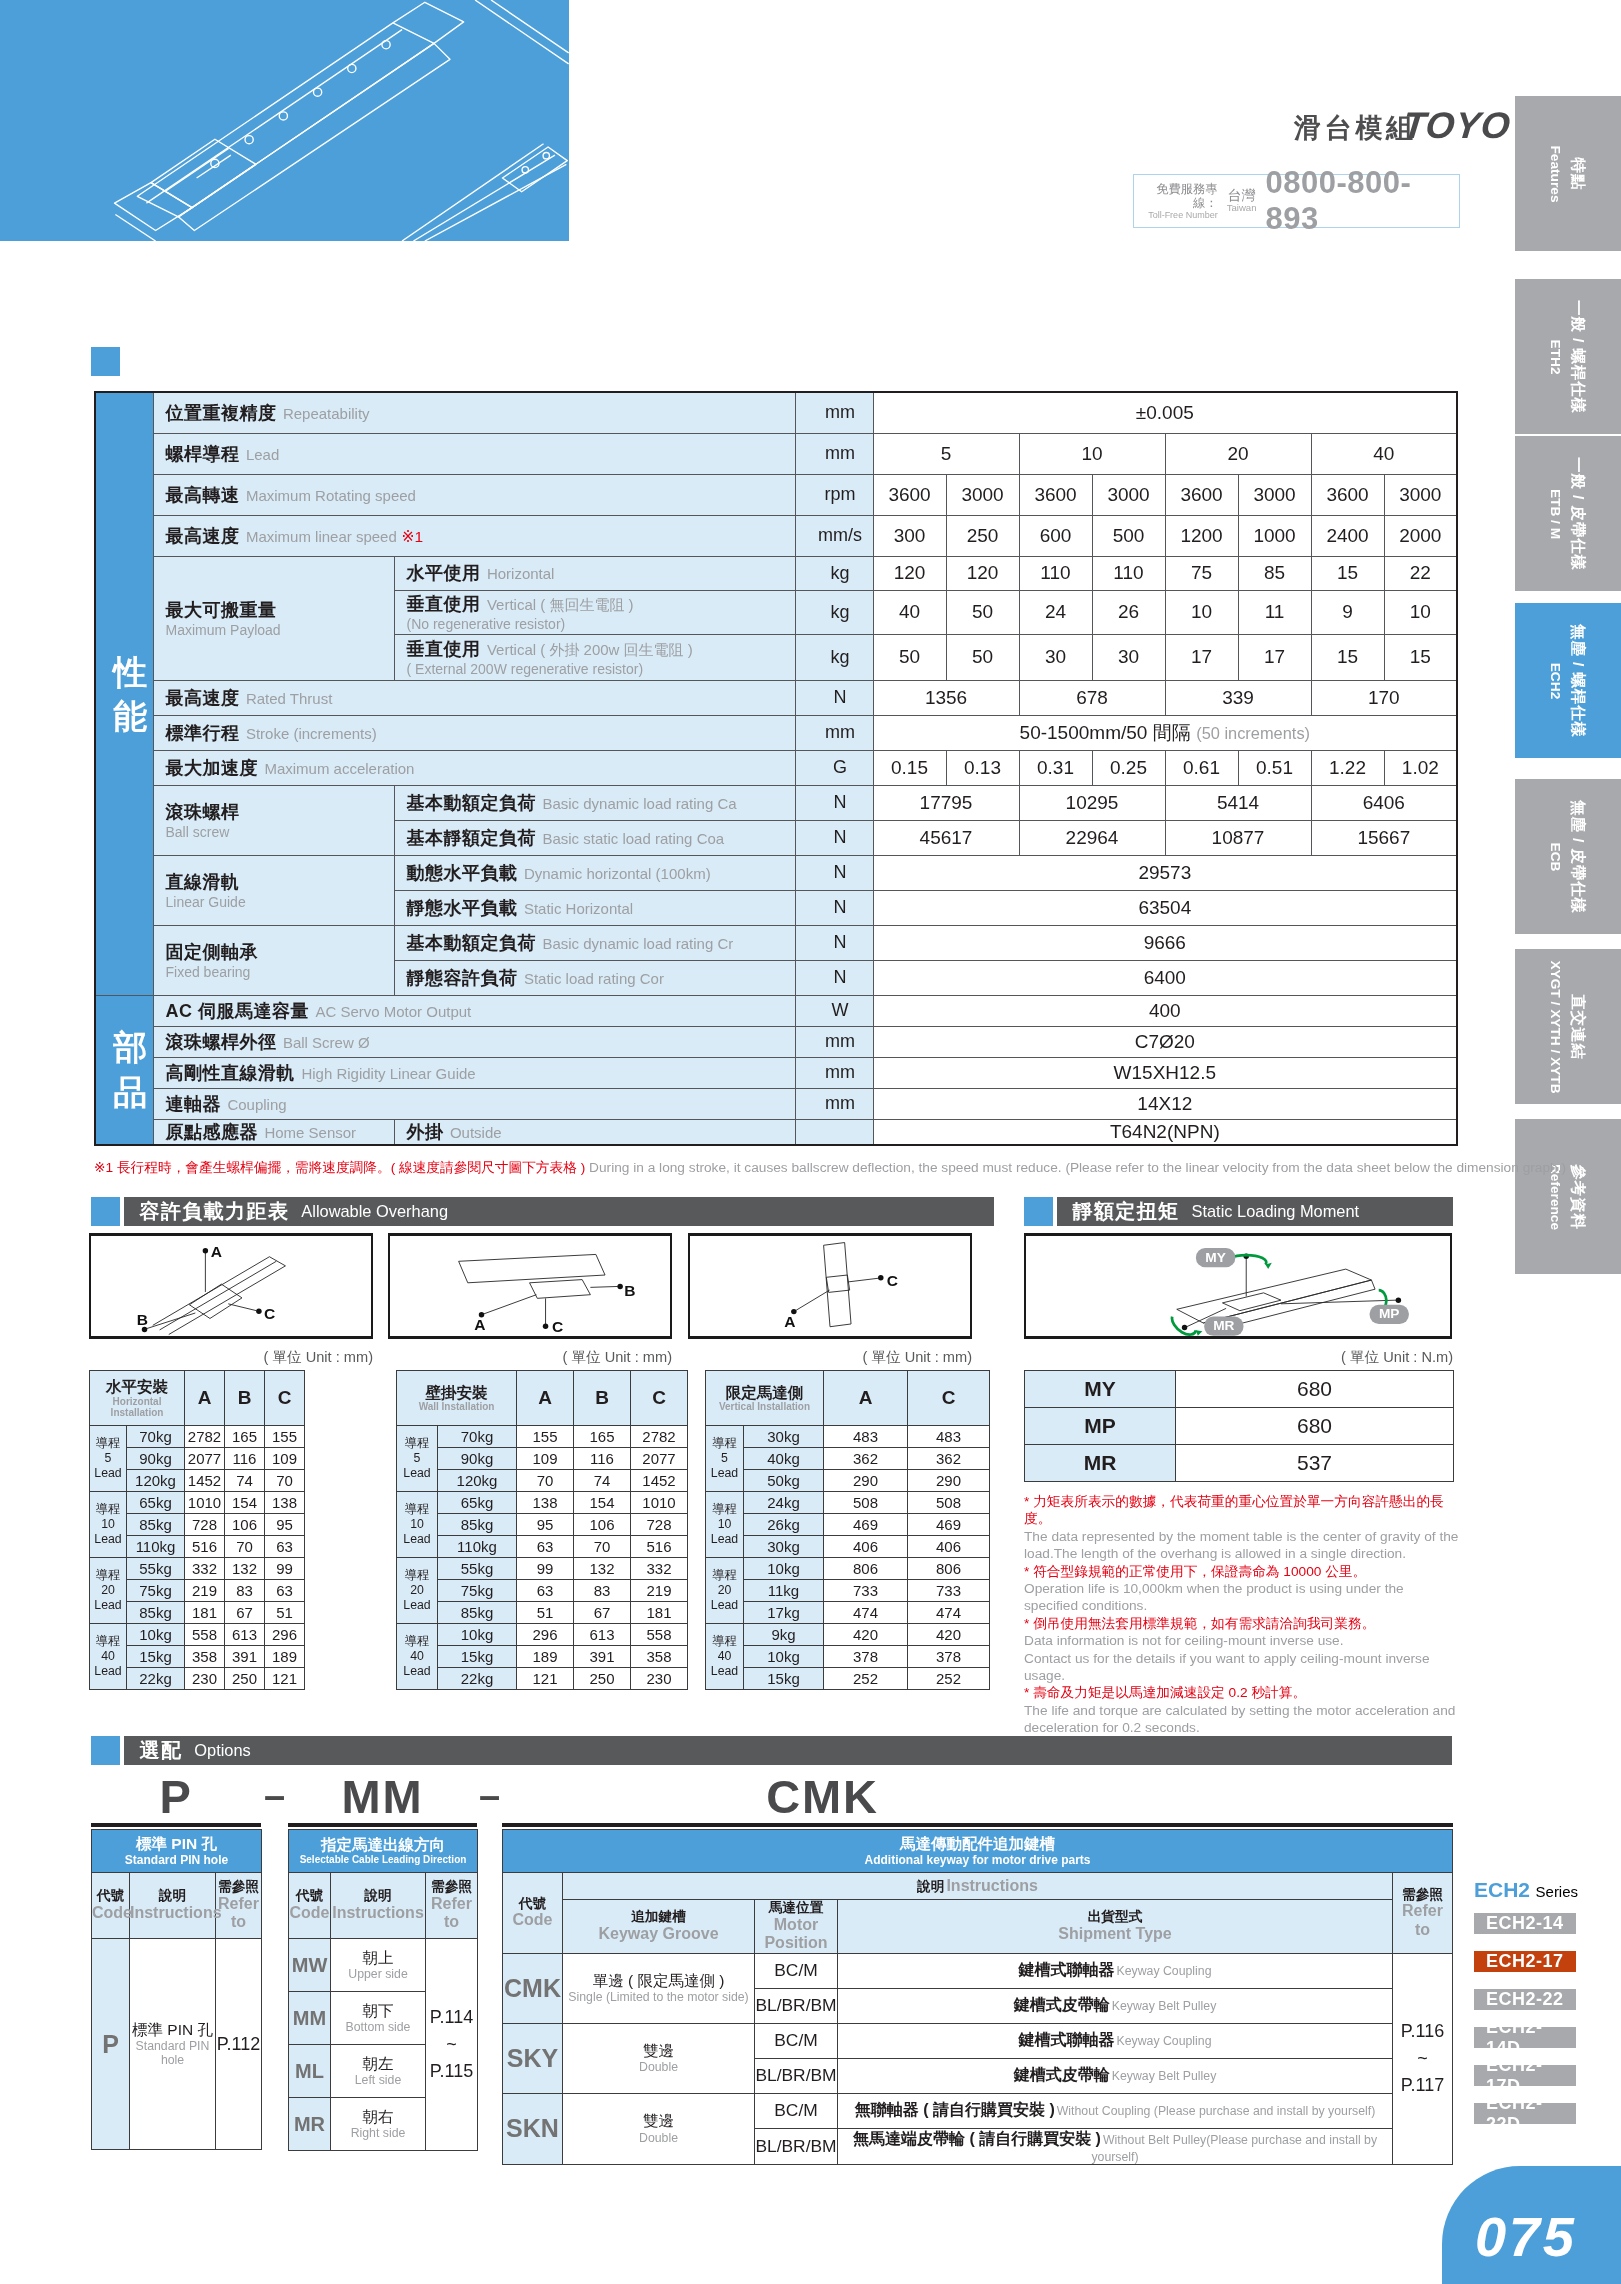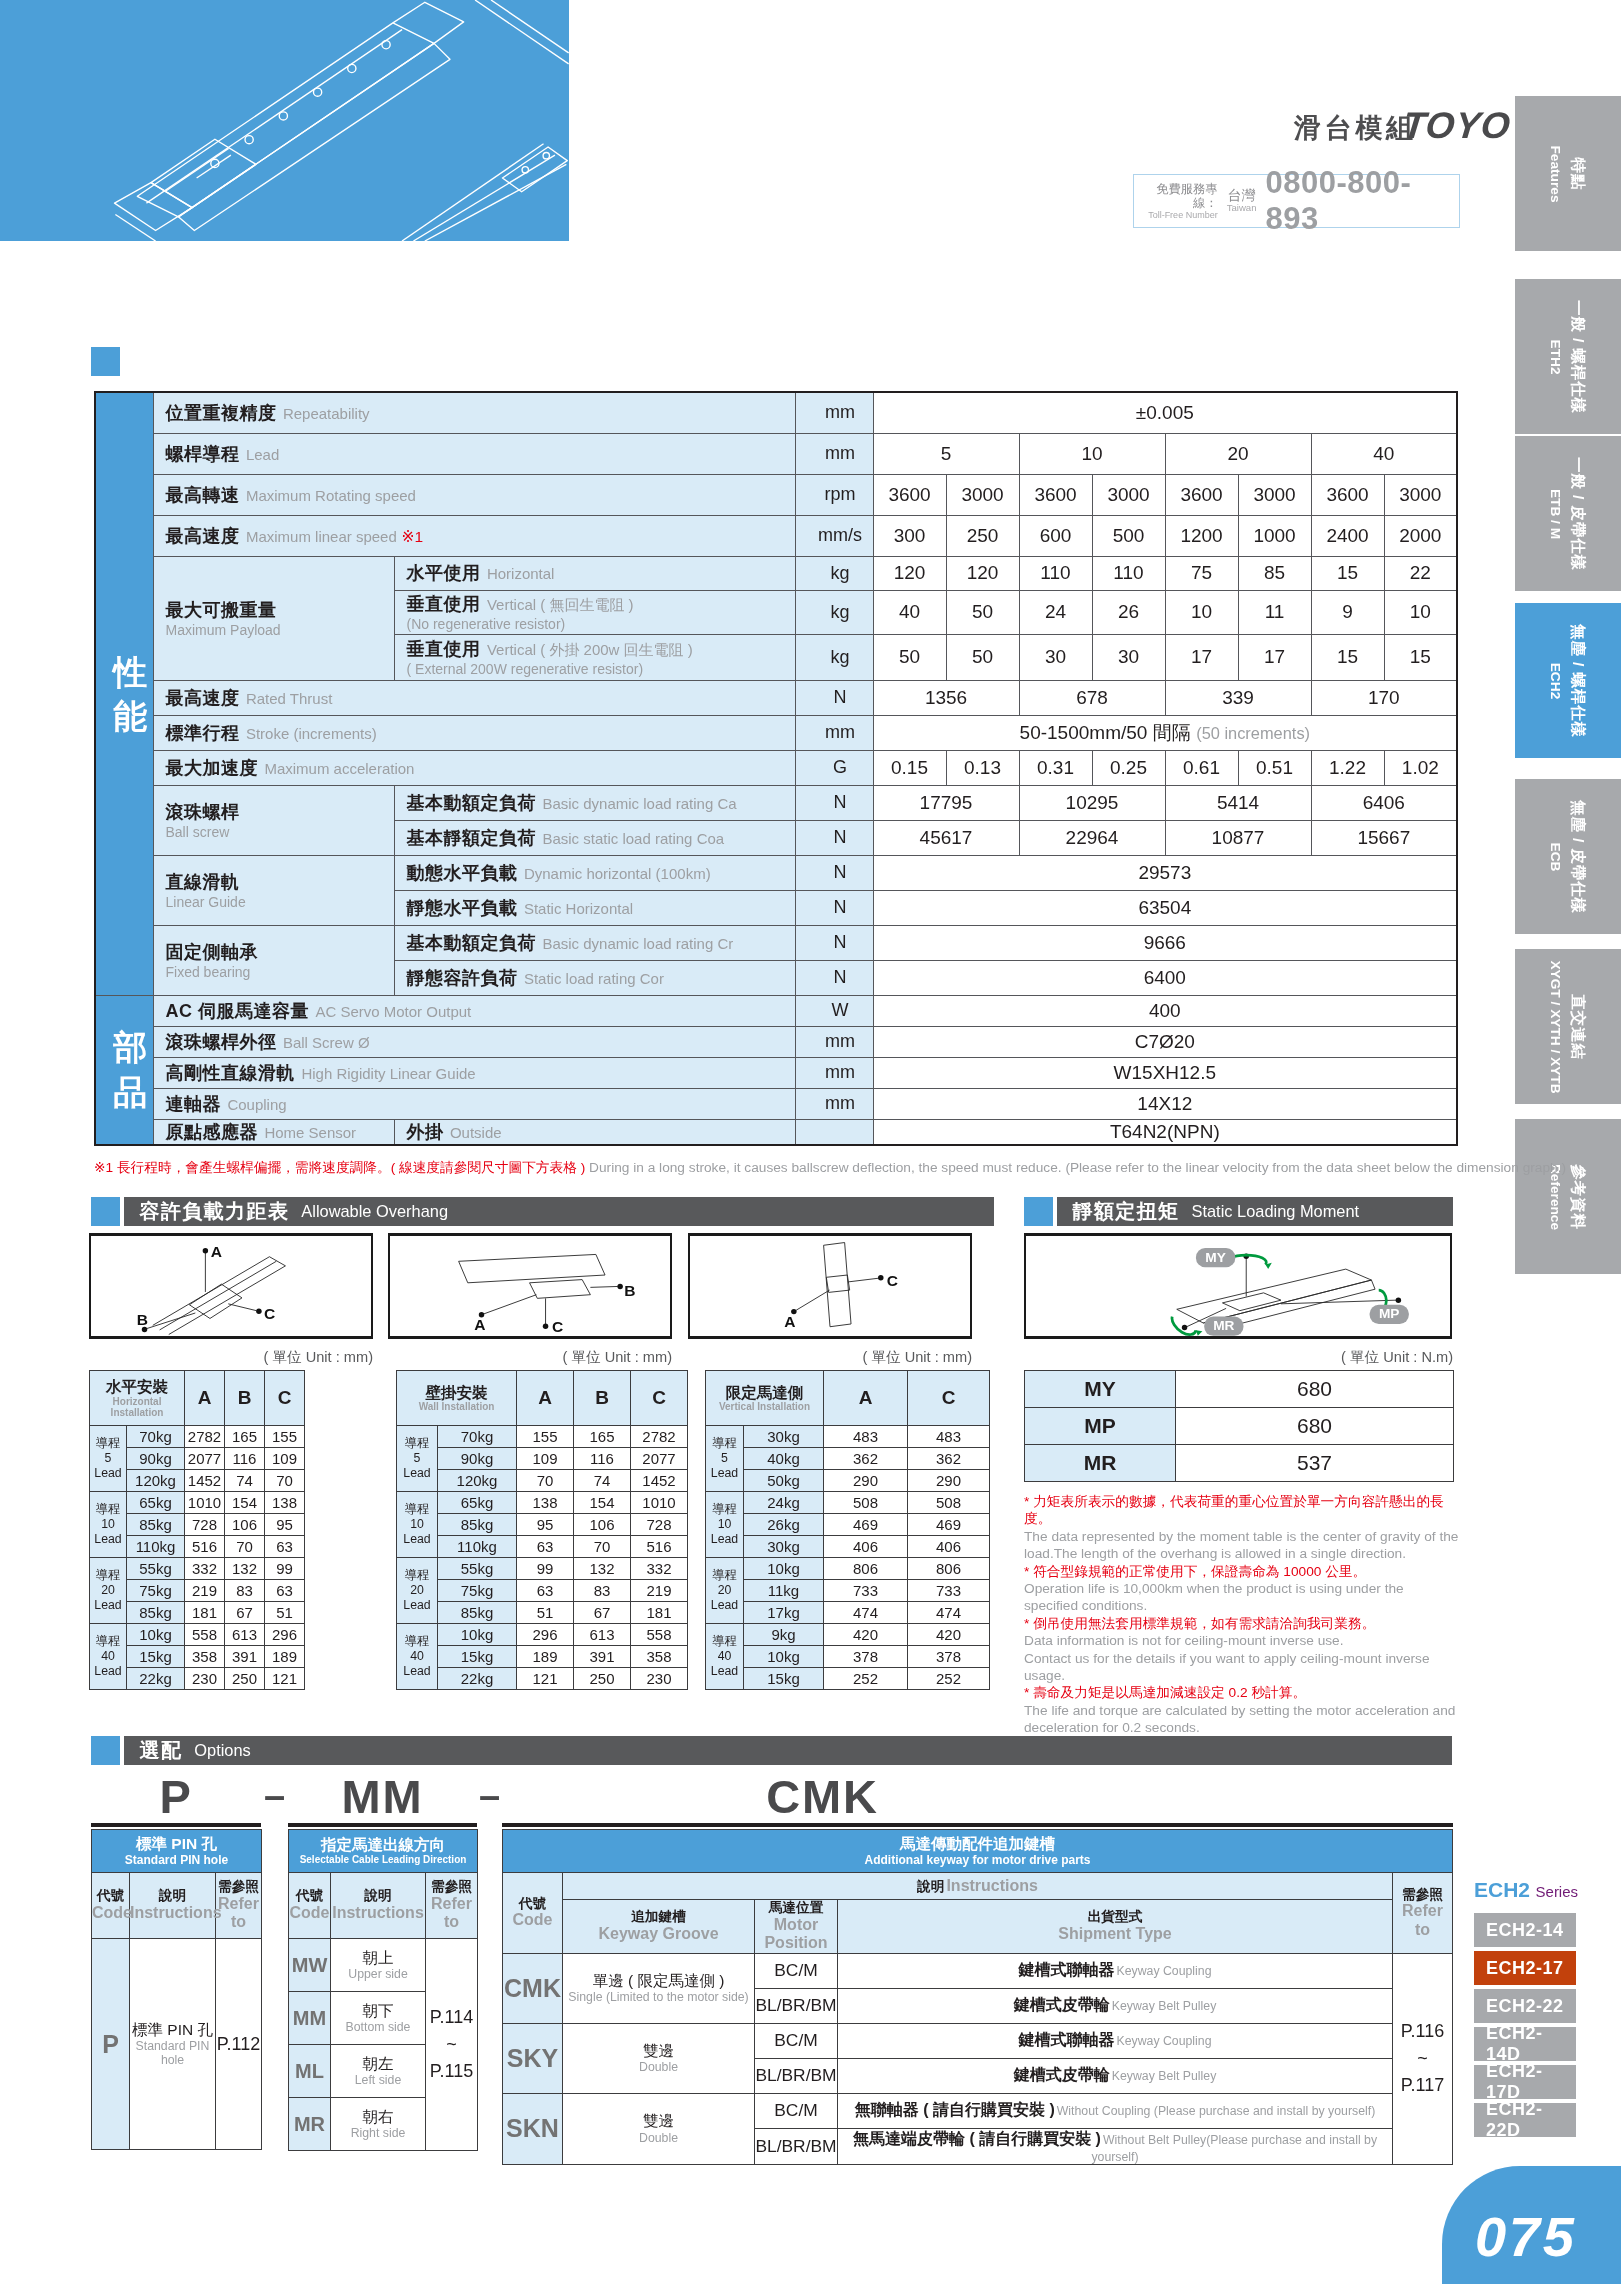--- a/index.html
+++ b/index.html
@@ -101,22 +101,22 @@
   .o-instr .i-en{font-size:12.3px;color:#9D9FA2;line-height:1.15;}
   .o-refer{background:#fff;font-size:18px;color:#221E1F;line-height:1.5;}
   .o-pos{background:#fff;font-size:17.4px;}
   .o-ship{background:#fff;text-align:left;padding:1.8px 3.7px 1.8px 10px;}
   .o-ship .s-zh{font-size:16px;font-weight:600;color:#221E1F;}
   .o-ship .s-en{font-size:12.3px;color:#9D9FA2;}
 
   
   .sn-title{left:1474px;top:1878px;}
   .sn-title .sn-a{font-size:21px;font-weight:700;color:#4C9FD8;}
-  .sn-title .sn-b{font-size:15px;color:#701a75;margin-left:5.5px;}
-  .sn-item{left:1474px;width:102px;height:34px;background:#A7A9AC;color:#fff;
+  .sn-title .sn-b{font-size:15px;color:#000000;margin-left:5.5px;}
+  .sn-item{left:1474px;width:102px;height:21px;background:#A7A9AC;color:#fff;
            display:flex;align-items:center;padding-left:12px;box-sizing:border-box;
            font-size:18px;font-weight:700;letter-spacing:0.5px;}
   .sn-item.active{background:#c2410c;}
 
   
   .badge{right:0;bottom:0;width:179px;height:118px;background:#4C9FD8;border-top-left-radius:78px;}
   .badge span{position:absolute;left:33px;top:38px;font-size:56px;font-weight:900;font-style:italic;
               color:#fff;letter-spacing:2.7px;}
 </style>
 </head>

